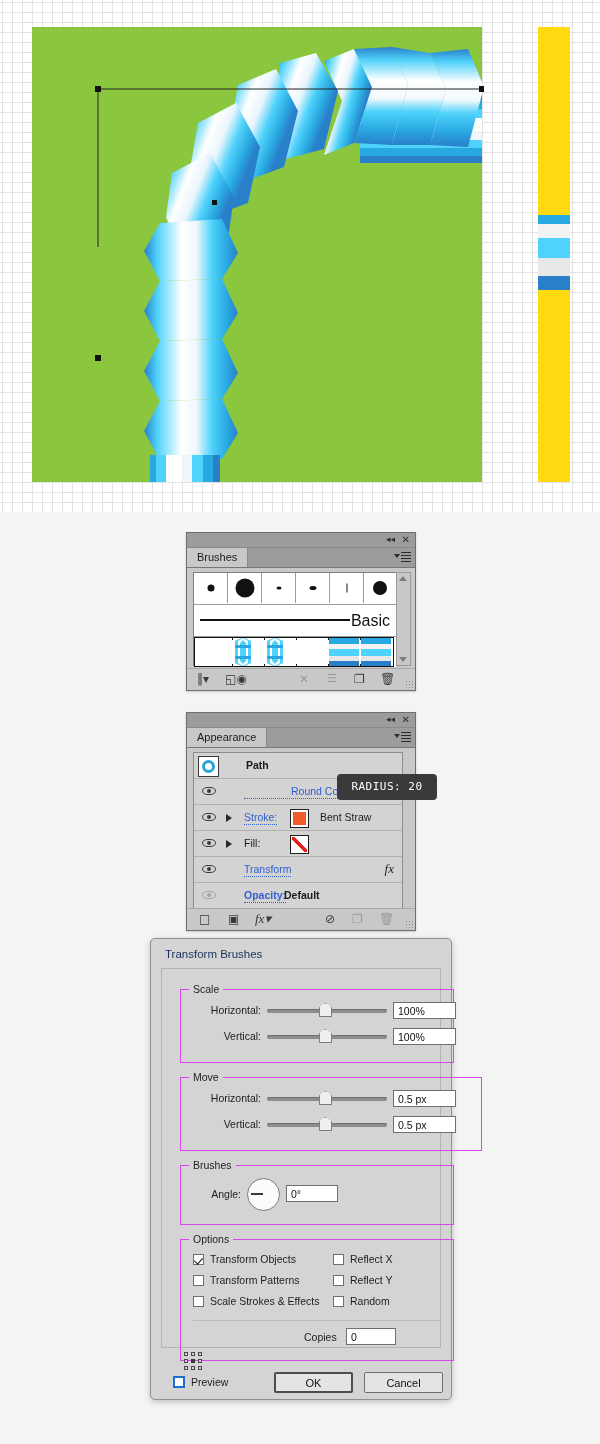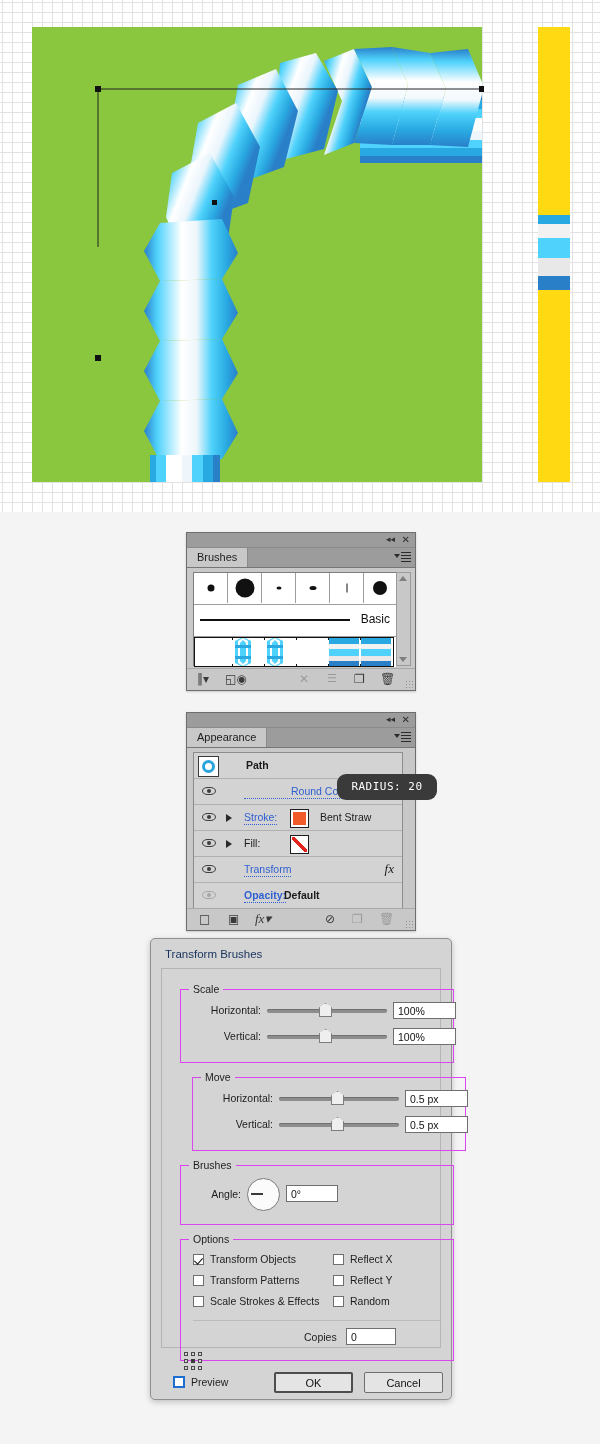--- a/index.html
+++ b/index.html
@@ -93,21 +93,21 @@
   .sc-dn{bottom:3px;border-top:5px solid #7e7e7e;}
   .brush-row{position:relative;border-bottom:1px solid #9d9d9d;background:#fff;}
   .brush-cell{
     float:left;height:30px;border-right:1px solid #9d9d9d;position:relative;
   }
   .bdot{position:absolute;left:50%;top:50%;border-radius:50%;background:#111;
     transform:translate(-50%,-50%);}
   .basic-line{
     position:absolute;left:6px;top:14px;height:2px;background:#111;width:150px;
   }
-  .basic-label{position:absolute;right:6px;top:7px;font-size:12px;color:#111;}
+  .basic-label{position:absolute;right:6px;top:7px;font-size:16px;color:#111;}
   
   .ficon{position:absolute;top:3px;font-size:12px;color:#3a3a3a;
     font-family:"DejaVu Sans", sans-serif;line-height:14px;}
   .ficon.dim{color:#9a9a9a;}
   
   #appearance-panel{left:186px;top:712px;width:228px;}
   #appr-list{
     position:absolute;left:6px;top:4px;width:208px;
     border:1px solid #8c8c8c;background:#d3d3d3;
   }
@@ -152,21 +152,21 @@
   }
   .sw-box .inner{position:absolute;left:2px;top:2px;right:2px;bottom:2px;}
   .none-slash{
     position:absolute;left:1px;top:1px;right:1px;bottom:1px;
     background:linear-gradient(45deg, transparent 43%, #e0241b 43%, #e0241b 57%, transparent 57%);
   }
   .fx-mark{position:absolute;right:8px;top:4px;font-size:13px;color:#1d1d1d;
     font-family:"Liberation Serif", serif;font-style:italic;}
   #tooltip{
     position:absolute;left:337px;top:774px;width:100px;height:26px;
-    background:#3a3a3a;color:#ffffff;border-radius:9px;
+    background:#3a3a3a;color:#ffffff;border-radius:4px;
     font-family:"DejaVu Sans Mono","Liberation Mono",monospace;
     font-size:11px;letter-spacing:.5px;text-align:center;line-height:26px;
   }
   
   #transform-dialog{
     position:absolute;left:150px;top:938px;width:300px;height:460px;
     background:#d4d4d4;border:1px solid #8f8f8f;border-radius:5px;
     box-shadow:0 2px 6px rgba(0,0,0,.22);
   }
   #dlg-title{
@@ -575,21 +575,21 @@
       </div>
       <div class="txtfield" style="left:212px;top:12px;width:63px;">100%</div>
 
       <span class="row-label" style="left:10px;top:40px;width:70px;">Vertical:</span>
       <div class="slider" style="left:86px;top:45px;width:120px;">
         <div class="thumb" style="left:52px;"></div>
       </div>
       <div class="txtfield" style="left:212px;top:38px;width:63px;">100%</div>
     </div>
 
-    <div class="fieldset" style="left:30px;top:108px;width:272px;height:72px;">
+    <div class="fieldset" style="left:18px;top:108px;width:272px;height:72px;padding-left:28px;">
       <span class="fs-legend">Move</span>
       <span class="row-label" style="left:10px;top:14px;width:70px;">Horizontal:</span>
       <div class="slider" style="left:86px;top:19px;width:120px;">
         <div class="thumb" style="left:52px;"></div>
       </div>
       <div class="txtfield" style="left:212px;top:12px;width:63px;">0.5 px</div>
 
       <span class="row-label" style="left:10px;top:40px;width:70px;">Vertical:</span>
       <div class="slider" style="left:86px;top:45px;width:120px;">
         <div class="thumb" style="left:52px;"></div>

